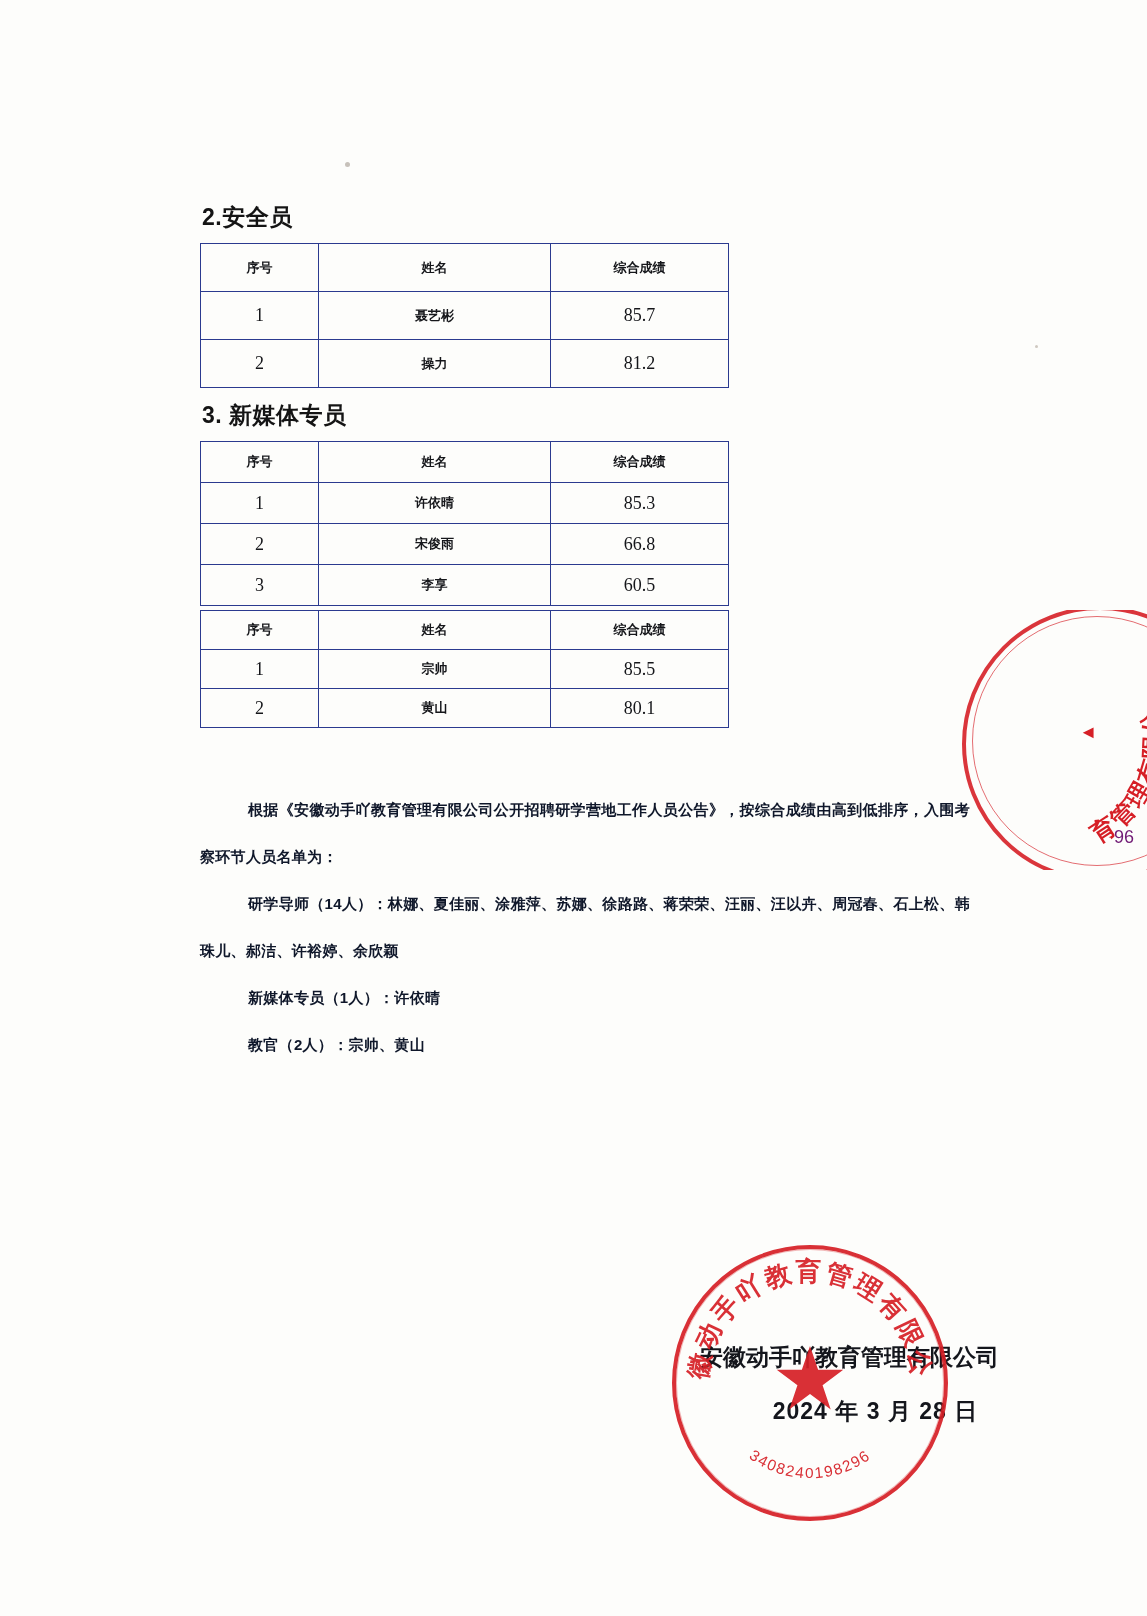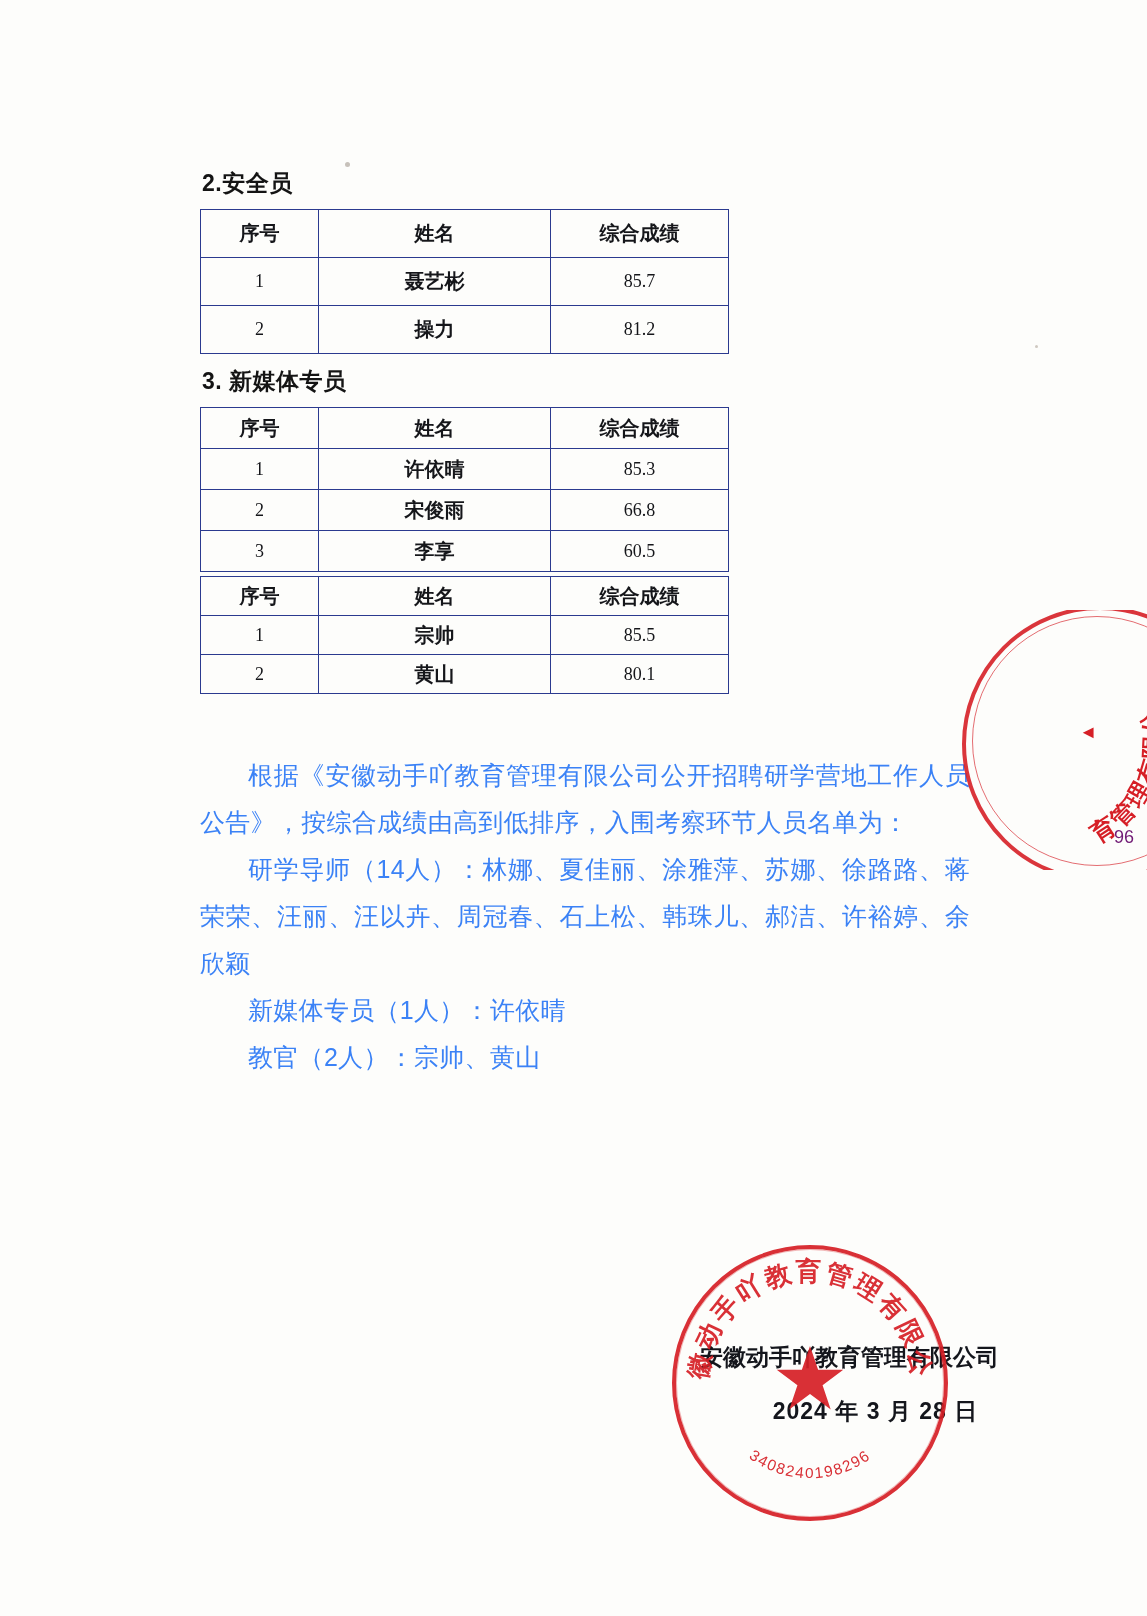--- a/index.html
+++ b/index.html
@@ -33,21 +33,21 @@
     position: absolute;
     width: 3px; height: 3px;
     border-radius: 50%;
     background: #cfc9c1;
     left: 1035px; top: 345px;
   }
 
   .content {
     position: absolute;
     left: 200px;
-    top: 168px;
+    top: 202px;
     width: 770px;
   }
 
   .sec-title {
     font-family: "Liberation Sans", "DejaVu Sans", sans-serif;
     font-weight: bold;
     font-size: 23px;
     color: #141414;
     margin: 0 0 10px 2px;
     letter-spacing: .5px;
@@ -56,45 +56,45 @@
 
   table.grid {
     border-collapse: collapse;
     table-layout: fixed;
     margin-bottom: 4px;
   }
   table.grid td, table.grid th {
     border: 1px solid #2b3a8f;
     text-align: center;
     font-family: "Liberation Sans", "DejaVu Sans", sans-serif;
-    font-size: 20px;
+    font-size: 13px;
     font-weight: bold;
     color: #15161a;
     padding: 0;
   }
   table.grid .num {
     font-family: "Liberation Serif", "DejaVu Serif", serif;
     font-weight: normal;
     font-size: 18px;
   }
   .c1 { width: 118px; }
   .c2 { width: 232px; }
   .c3 { width: 178px; }
 
   .tbl-a td, .tbl-a th { height: 47px; }
   .tbl-b td, .tbl-b th { height: 40px; }
   .tbl-c td, .tbl-c th { height: 38px; }
 
   .body-text {
     margin-top: 58px;
     font-family: "Liberation Sans", "DejaVu Sans", sans-serif;
-    font-weight: normal;
-    font-size: 25px;
+    font-weight: bold;
+    font-size: 15px;
     line-height: 47px;
-    color: #3b82f6;
+    color: #0f172a;
     letter-spacing: .3px;
   }
   .body-text p {
     margin: 0;
     text-align: justify;
   }
   .indent { text-indent: 48px; }
 
   .signature {
     position: absolute;

